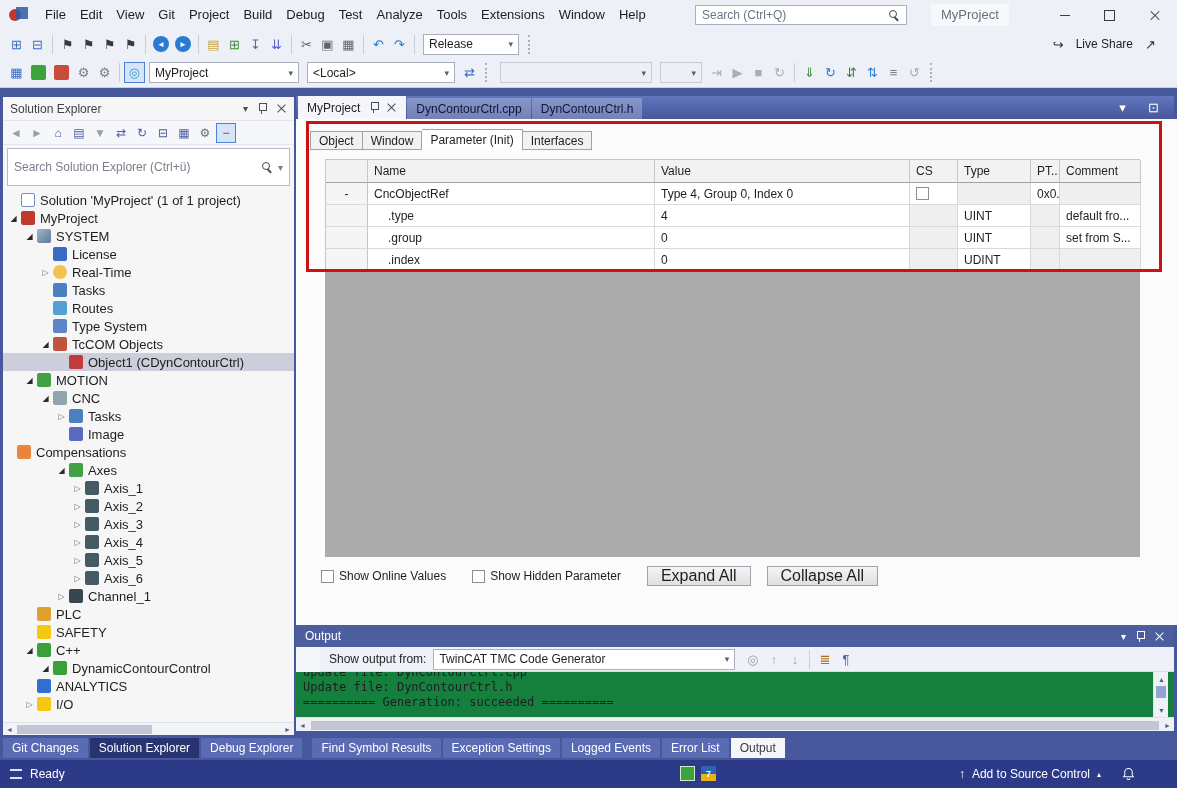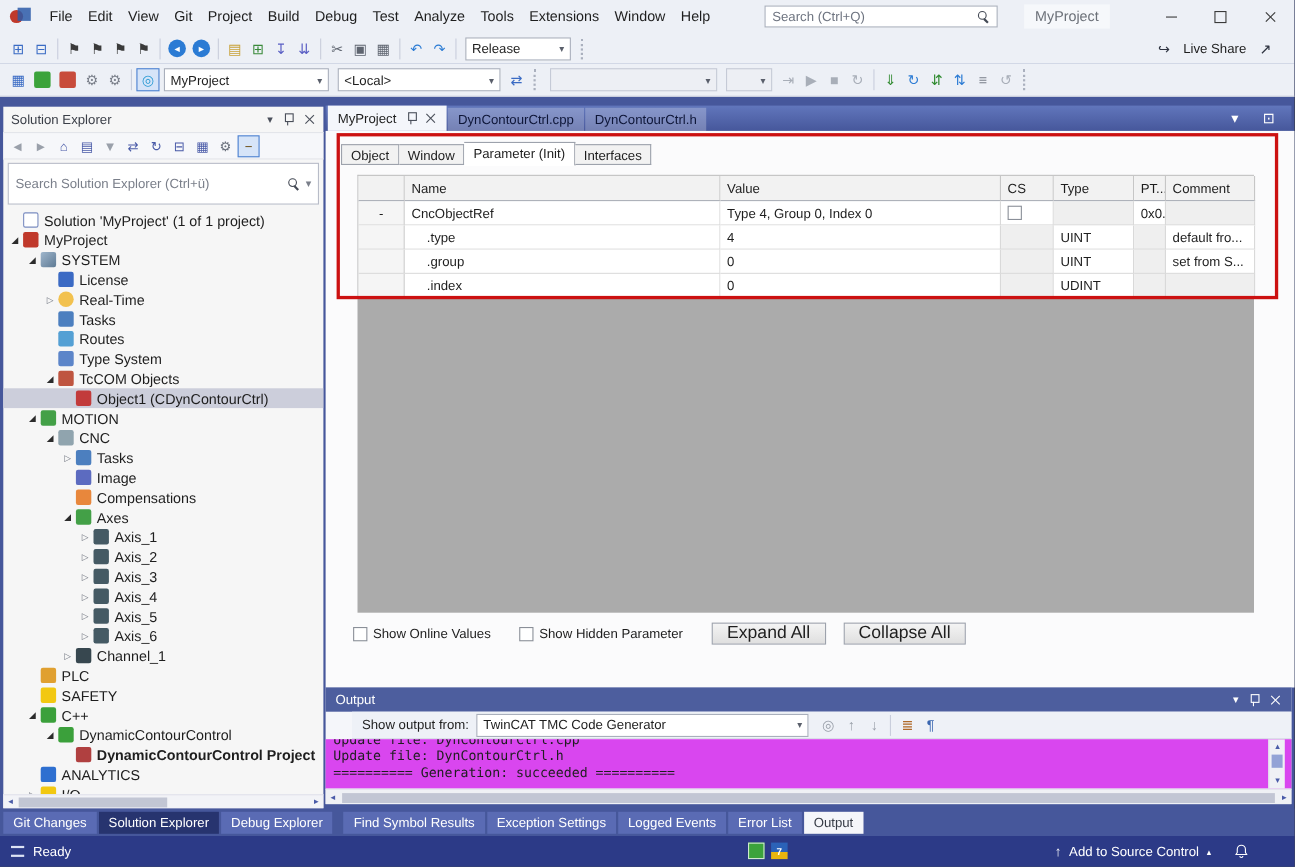--- a/index.html
+++ b/index.html
@@ -126,21 +126,21 @@
   .cbl{display:flex;align-items:center;gap:5px;margin-right:26px;}
   .w32btn{height:20px;padding:0 13px;background:linear-gradient(#F4F4F4,#DFDFDF);border:1px solid #9DA2AC;font-size:16px;display:flex;align-items:center;margin-right:16px;cursor:default;}
   .w32btn:first-of-type{margin-left:118px;}
 
   
   .output{position:absolute;left:296px;top:625px;width:878px;height:106px;background:#F5F6FA;display:flex;flex-direction:column;}
   .out-header{height:22px;background:#4D5E9E;display:flex;align-items:center;padding:0 9px;color:#FFF;font-size:12px;flex:none;}
   .out-header .hdr-icons{margin-left:auto;color:#FFF;}
   .out-toolbar{height:25px;background:#EEF1F7;display:flex;align-items:center;padding:0 9px;gap:3px;font-size:12px;color:#1E1E1E;border-bottom:1px solid #D8DCE6;flex:none;margin-left:24px;}
   .out-toolbar .combo{width:302px;}
-  .out-body{flex:1;position:relative;background:#d946ef;overflow:hidden;}
+  .out-body{flex:1;position:relative;background:#15803d;overflow:hidden;}
   .out-pre{margin:-7px 0 0 7px;font-family:"DejaVu Sans Mono",monospace;font-size:12px;line-height:15px;color:#1E1E1E;white-space:pre;}
   .out-vscroll{position:absolute;right:6px;top:0;bottom:0;width:15px;background:#EFF1F5;border-left:1px solid #E0E2EA;}
   .out-vscroll .sc-arrow{left:1px;}
   .out-hscroll{height:14px;background:#EFF1F5;border-top:1px solid #E0E2EA;position:relative;flex:none;}
 
   
   .ptabs{position:absolute;left:0;top:735px;width:100%;height:25px;background:#46579B;display:flex;align-items:center;padding-left:3px;font-size:12px;}
   .ptab{height:20px;display:flex;align-items:center;padding:0 9px;background:#5A6BB4;color:#FFF;margin-right:2px;cursor:default;}
   .ptab.active-dark{background:#27346F;}
   .ptab.active-light{background:#F5F6FA;color:#363B45;}
@@ -360,21 +360,21 @@
         <div class="trow" style="padding-left: 52px;">
           <span class="arrow">▷</span>
           <span class="ticon i-tasks"></span>
           <span class="lbl">Tasks</span>
         </div>
         <div class="trow" style="padding-left: 52px;">
           <span class="arrow"></span>
           <span class="ticon i-image"></span>
           <span class="lbl">Image</span>
         </div>
-        <div class="trow" style="padding-left: 52px;">
+        <div class="trow" style="">
           <span class="arrow"></span>
           <span class="ticon i-comp"></span>
           <span class="lbl">Compensations</span>
         </div>
         <div class="trow" style="padding-left: 52px;">
           <span class="arrow open">◢</span>
           <span class="ticon i-axes"></span>
           <span class="lbl">Axes</span>
         </div>
         <div class="trow" style="padding-left: 68px;">
@@ -424,25 +424,20 @@
         </div>
         <div class="trow" style="padding-left: 20px;">
           <span class="arrow open">◢</span>
           <span class="ticon i-cpp"></span>
           <span class="lbl">C++</span>
         </div>
         <div class="trow" style="padding-left: 36px;">
           <span class="arrow open">◢</span>
           <span class="ticon i-dcc"></span>
           <span class="lbl">DynamicContourControl</span>
-        </div>
-        <div class="trow" style="padding-left: 52px;">
-          <span class="arrow"></span>
-          <span class="ticon i-dcc-project"></span>
-          <span class="lbl bold">DynamicContourControl Project</span>
         </div>
         <div class="trow" style="padding-left: 20px;">
           <span class="arrow"></span>
           <span class="ticon i-analytics"></span>
           <span class="lbl">ANALYTICS</span>
         </div>
         <div class="trow" style="padding-left: 20px;">
           <span class="arrow">▷</span>
           <span class="ticon i-io"></span>
           <span class="lbl">I/O</span>

